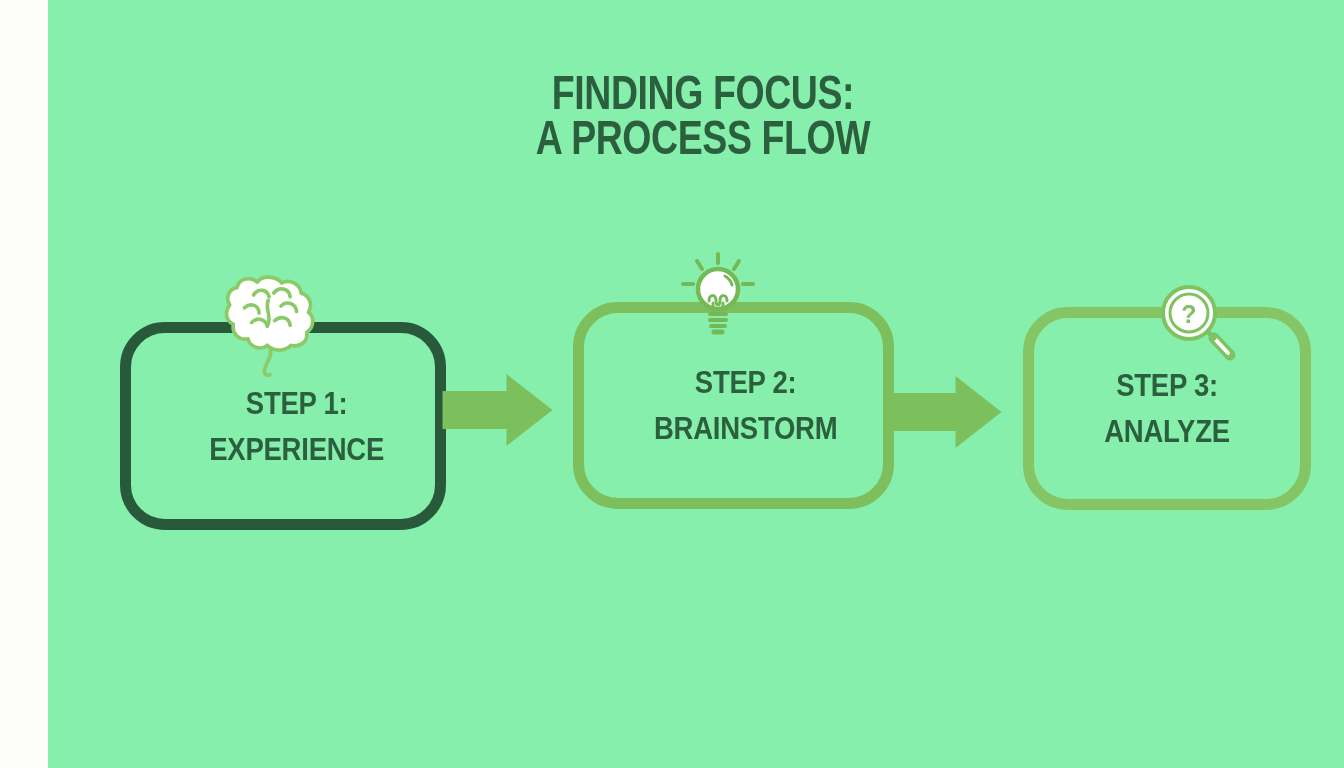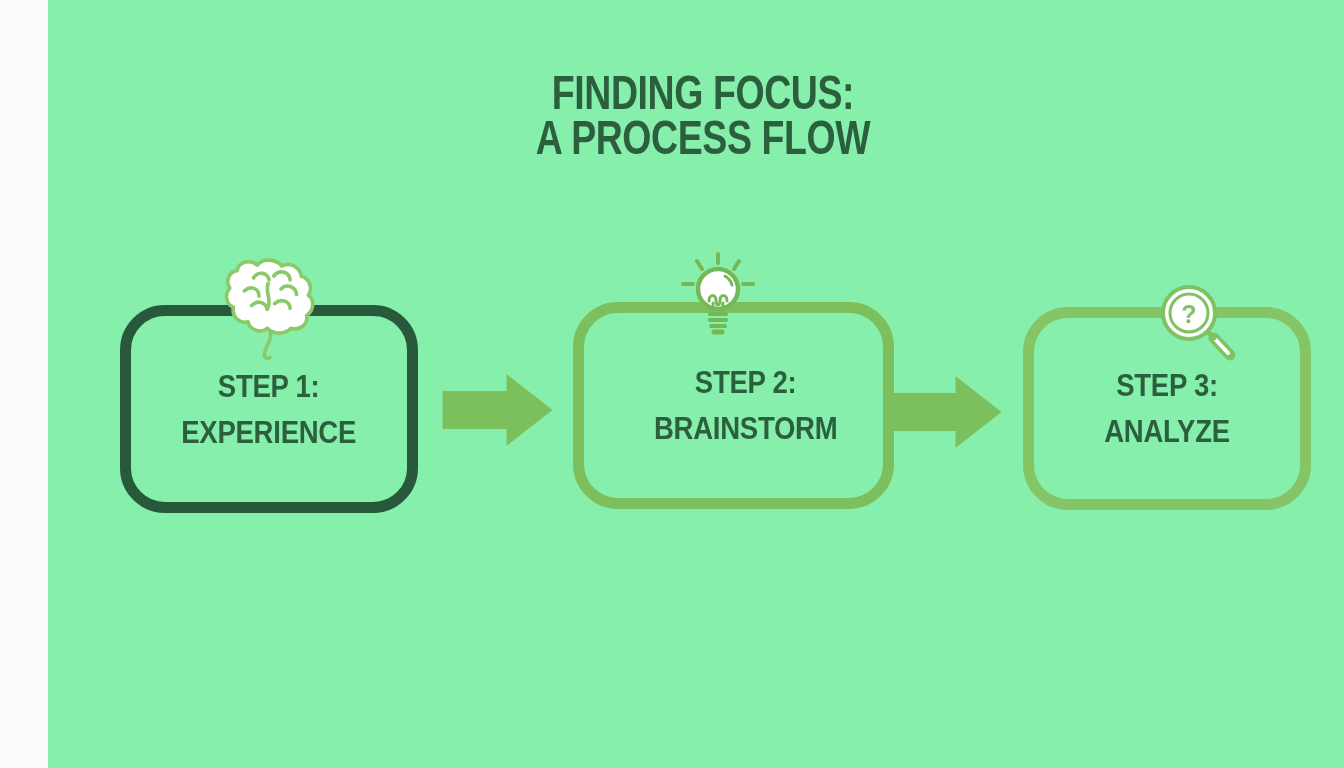--- a/index.html
+++ b/index.html
@@ -29,21 +29,21 @@
   .title-line { display: block; }
   .step-box {
     position: absolute;
     border: 11px solid #777;
     border-radius: 45px;
     background: transparent;
     display: flex;
     align-items: center;
     justify-content: center;
   }
-  .box1 { left: 72px;  top: 305px; width: 276px; height: 186px; }
+  .box1 { left: 72px;  top: 322px; width: 276px; height: 186px; padding-left: 28px; }
   .box2 { left: 525px; top: 302px; width: 275px; height: 185px; padding-left: 24px; }
   .box3 { left: 975px; top: 307px; width: 266px; height: 181px; }
   .step-text {
     text-align: center;
     font-weight: 700;
     font-size: 32px;
     line-height: 39px;
     letter-spacing: -0.3px;
     transform: scaleX(0.86);
     display: flex;

